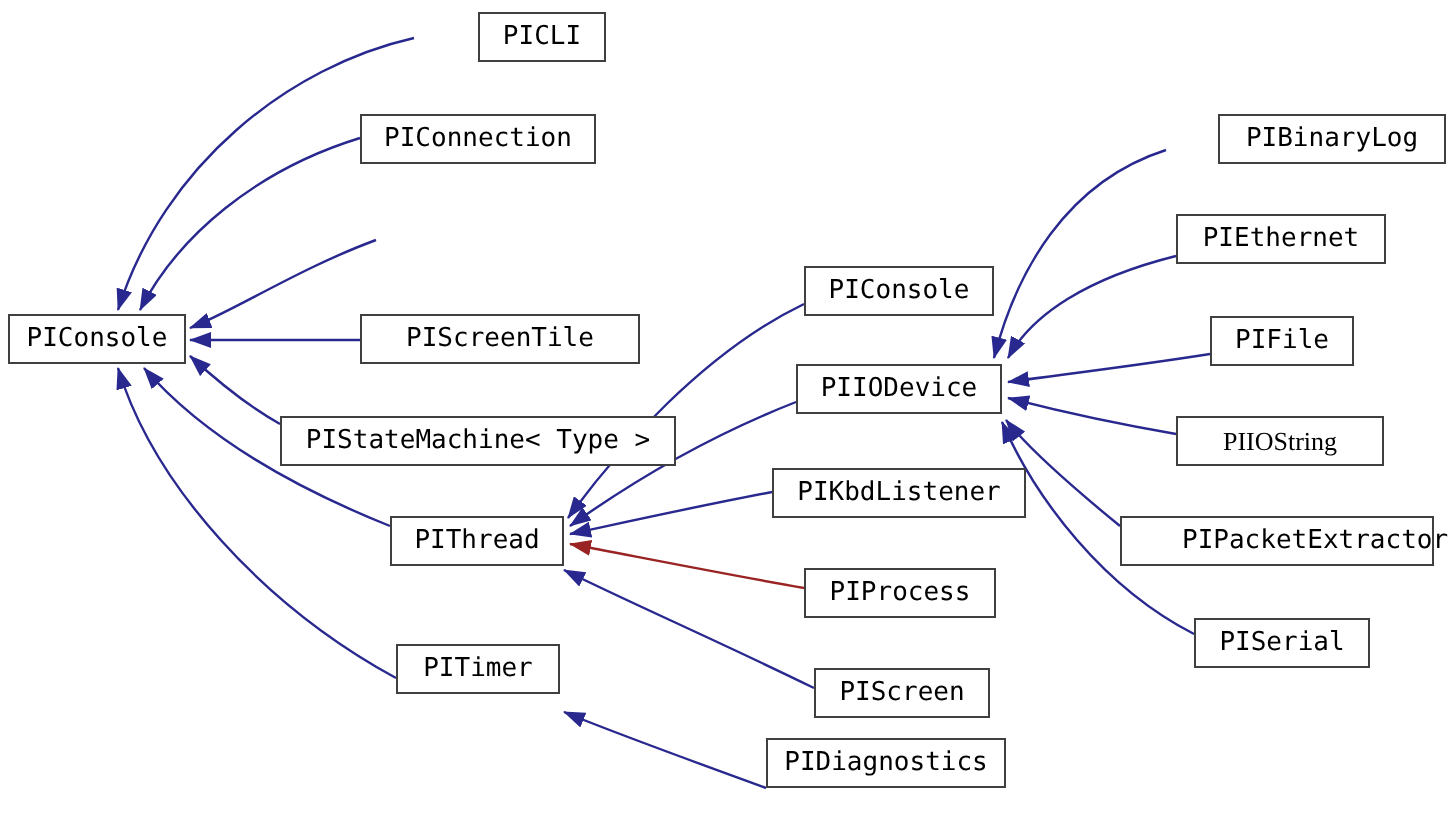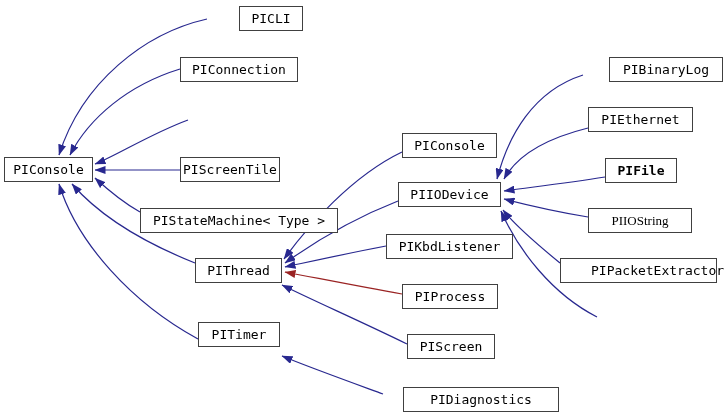--- a/index.html
+++ b/index.html
@@ -80,30 +80,31 @@
     <path class="edge edge-public" d="M605,177 C567,183 533,187 504,191" marker-end="url(#ah-blue)"></path>
     <path class="edge edge-public" d="M588,217 C553,211 527,205 504,199" marker-end="url(#ah-blue)"></path>
     <path class="edge edge-public" d="M560,263 C533,241 514,224 503,210" marker-end="url(#ah-blue)"></path>
     <path class="edge edge-public" d="M597,317 C552,294 518,250 501,211" marker-end="url(#ah-blue)"></path>
 
     <path class="edge edge-public" d="M383,394 C342,379 306,366 282,356" marker-end="url(#ah-blue)"></path>
   </svg>
 
   <div class="node" style="left:207px; top:6px;   width:64px;margin-left:32px;">PICLI</div>
   <div class="node" style="left:180px; top:57px;  width:118px;">PIConnection</div>
-  <div class="node" style="left:180px; top:157px; width:100px;">PIScreenTile</div>
+  <div class="node" style="left:180px; top:157px; width:140px;">PIScreenTile</div>
   <div class="node" style="left:140px; top:208px; width:198px;">PIStateMachine&lt; Type &gt;</div>
   <div class="node" style="left:4px;   top:157px; width:89px;">PIConsole</div>
   <div class="node" style="left:195px; top:258px; width:87px;">PIThread</div>
   <div class="node" style="left:198px; top:322px; width:82px;">PITimer</div>
   <div class="node" style="left:402px; top:133px; width:95px;">PIConsole</div>
   <div class="node" style="left:398px; top:182px; width:103px;">PIIODevice</div>
   <div class="node" style="left:386px; top:234px; width:127px;">PIKbdListener</div>
   <div class="node" style="left:402px; top:284px; width:96px;">PIProcess</div>
   <div class="node" style="left:407px; top:334px; width:88px;">PIScreen</div>
-  <div class="node" style="left:383px; top:387px; width:156px;margin-left:20px;">PIDiagnostics</div>
+  <div class="node" style="left:383px; top:369px; width:120px;">PIDiagnostics</div>
   <div class="node" style="left:609px; top:57px;  width:114px;">PIBinaryLog</div>
   <div class="node" style="left:588px; top:107px; width:105px;">PIEthernet</div>
-  <div class="node" style="left:605px; top:158px; width:72px;font-weight:bold;">PIFile</div>
+  <div class="node" style="left:605px; top:158px; width:72px;">PIFile</div>
   <div class="node" style="left:588px; top:208px; width:104px;font-family:Liberation Serif, serif;">PIIOString</div>
   <div class="node" style="left:560px; top:258px; width:157px;padding-left:30px;">PIPacketExtractor</div>
+  <div class="node" style="left:597px; top:309px; width:88px;">PISerial</div>
 
 </div>
 
 </body></html>

